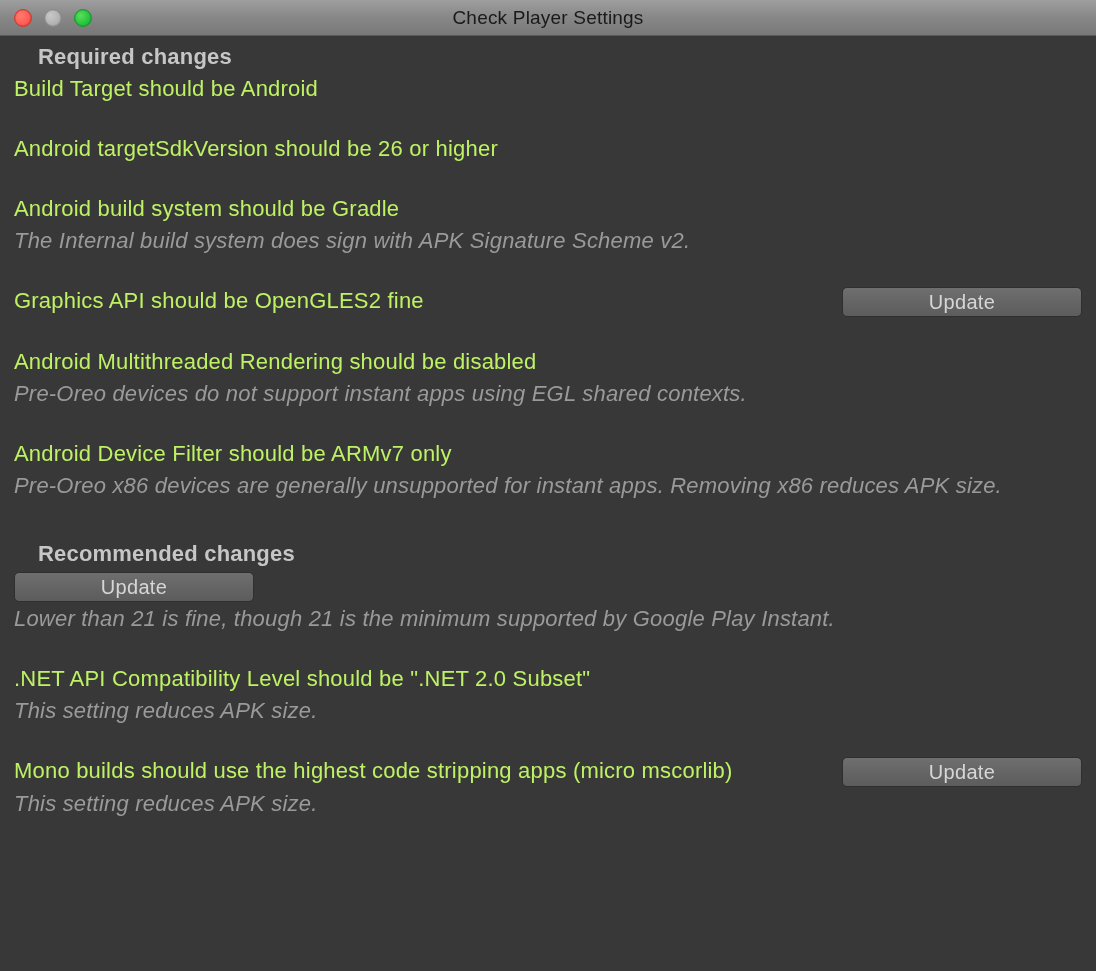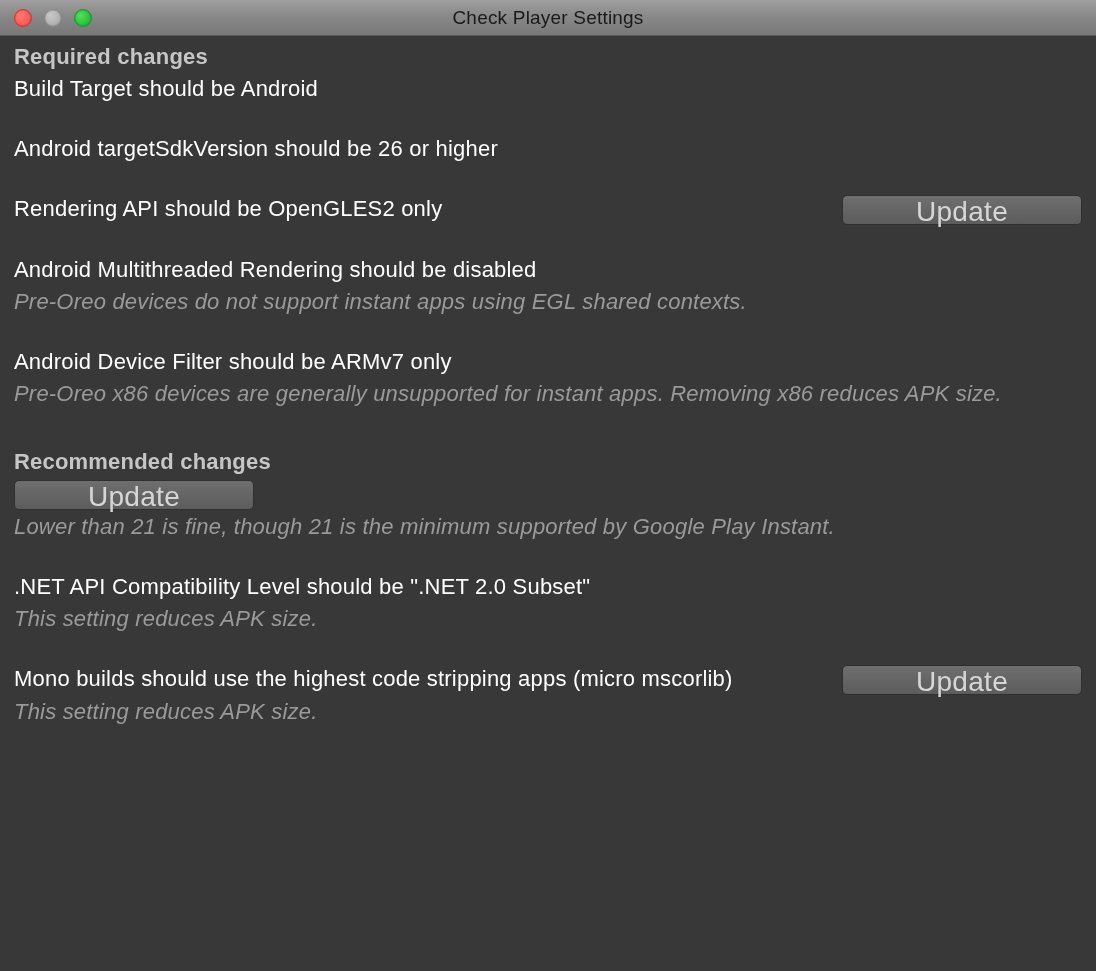--- a/index.html
+++ b/index.html
@@ -51,56 +51,57 @@
     .content {
       padding: 8px 14px 14px 14px;
       color: #b9b9b9;
     }
     .section-header {
       font-size: 22px;
       font-weight: 700;
       color: #c6c6c6;
       margin-bottom: 4px;
       letter-spacing: 0.2px;
+      margin-left: 24px;
     }
     .section-header.second {
       margin-top: 40px;
     }
     .item {
       margin-bottom: 16px;
     }
     .item-row {
       display: flex;
       align-items: flex-start;
       gap: 10px;
     }
     .item-title {
       font-size: 22px;
       font-weight: 400;
-      color: #ffffff;
+      color: #bef264;
       line-height: 30px;
       flex: 1;
       letter-spacing: 0.2px;
     }
     .item-desc {
       font-size: 22px;
       font-style: italic;
       color: #9a9a9a;
       line-height: 30px;
       margin-top: 2px;
       letter-spacing: 0.2px;
     }
     .update-btn {
       width: 240px;
       height: 30px;
       background: linear-gradient(180deg, #6f6f6f 0%, #656565 50%, #5c5c5c 100%);
       border: 1px solid #2f2f2f;
       border-radius: 5px;
       color: #d6d6d6;
-      font-size: 28px;
+      font-size: 20px;
       font-family: inherit;
       cursor: pointer;
       letter-spacing: 0.3px;
       flex-shrink: 0;
       margin-top: 1px;
       text-align: center;
     }
     .gap-after {
       margin-bottom: 30px;
     }
@@ -126,24 +127,30 @@
       <div class="item-title">Build Target should be Android</div>
     </div>
   </div>
 
   <div class="item gap-after">
     <div class="item-row">
       <div class="item-title">Android targetSdkVersion should be 26 or higher</div>
     </div>
   </div>
 
+  <div class="item gap-after">
+    <div class="item-row">
+      <div class="item-title">Android build system should be Gradle</div>
+    </div>
+    <div class="item-desc">The Internal build system does sign with APK Signature Scheme v2.</div>
+  </div>
 
   <div class="item gap-after">
     <div class="item-row">
-      <div class="item-title">Rendering API should be OpenGLES2 only</div>
+      <div class="item-title">Graphics API should be OpenGLES2 fine</div>
       <button class="update-btn">Update</button>
     </div>
   </div>
 
   <div class="item gap-after">
     <div class="item-row">
       <div class="item-title">Android Multithreaded Rendering should be disabled</div>
     </div>
     <div class="item-desc">Pre-Oreo devices do not support instant apps using EGL shared contexts.</div>
   </div>

